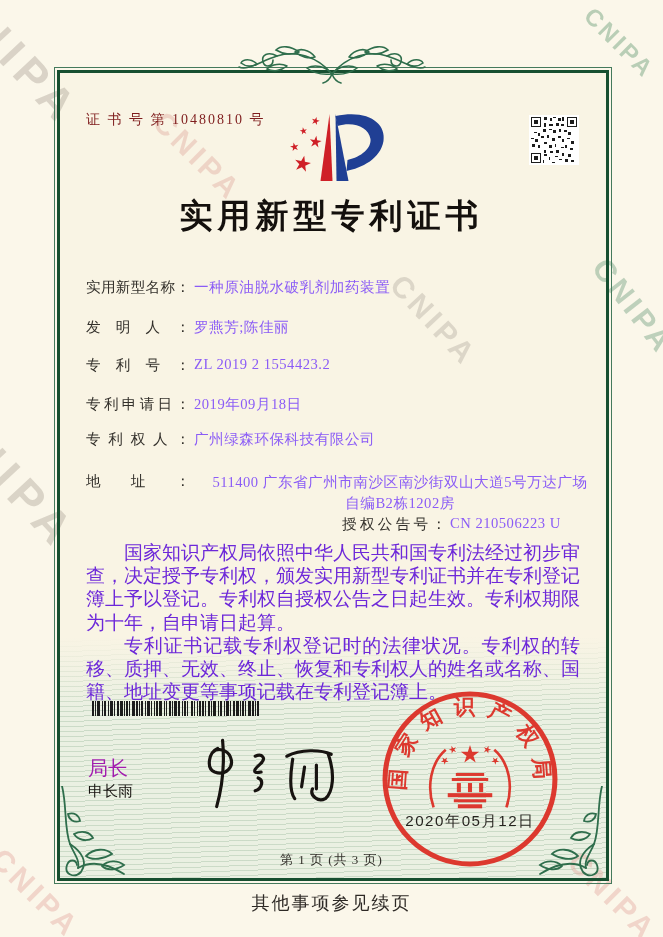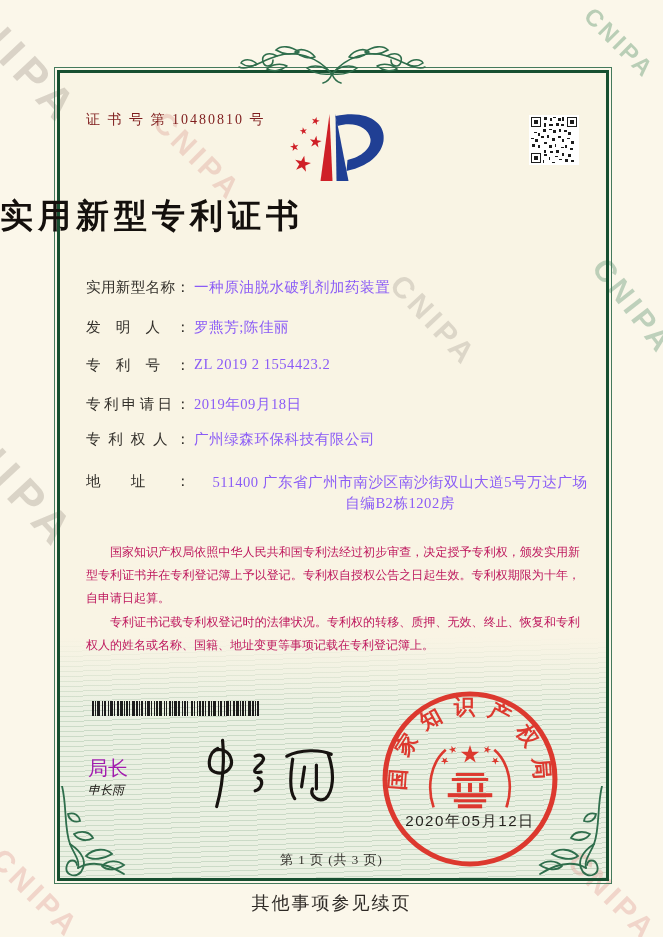--- a/index.html
+++ b/index.html
@@ -28,38 +28,38 @@
       repeating-linear-gradient(178deg,rgba(110,155,118,.25) 0 1px,rgba(110,155,118,0) 1px 5px);
   }
   .cert-frame{position:absolute;left:54px;top:67px;width:552px;height:811px;
     border:1px solid #447a5c;padding:2px;z-index:3;box-sizing:content-box;pointer-events:none;}
   .cert-frame-inner{width:100%;height:100%;border:3px solid #174f30;box-sizing:border-box;}
   .content{position:absolute;z-index:4;}
   
   .cert-no{left:86px;top:111px;font-size:14px;letter-spacing:2px;color:#7f1d1d;}
   .logo{left:268px;top:101px;}
   .qr{left:529px;top:113px;}
-  .title{left:0;right:0;top:194px;font-size:33px;font-weight:bold;
+  .title{left:0;right:0;top:194px;text-align:center;font-size:33px;font-weight:bold;
          letter-spacing:5px;color:#14100d;}
   
   .row{position:absolute;left:86px;font-size:14.6px;z-index:4;color:#2e2a26;}
   .lbl{display:inline-block;width:104px;text-align:justify;text-align-last:justify;
        vertical-align:top;color:#33302b;}
   .val{margin-left:4px;letter-spacing:.5px;color:#8b5cf6;text-align:center;}
   .val-wrap{display:inline-block;width:384px;vertical-align:top;line-height:21px;margin-left:18px;}
   
   .body-text{left:86px;top:541px;width:494px;}
   .body-text p{margin:0;text-indent:2em;text-align:justify;line-height:23.2px;
-               font-size:12px;color:#be185d;}
+               font-size:19px;color:#6d28d9;}
   
   .barcode{left:92px;top:701px;}
   .director-title{left:88px;top:755px;font-family:Liberation Serif, serif;
                   font-size:20px;color:#a21caf;}
   .director-name{left:88px;top:782px;font-family:"Liberation Sans","DejaVu Sans",sans-serif;
-                 font-size:12px;color:#14100d;font-style:italic;}
+                 font-size:15px;color:#14100d;}
   .signature{left:190px;top:733px;}
   .seal{left:381px;top:690px;}
   .page-info{left:0;right:0;top:851px;text-align:center;font-size:13px;letter-spacing:1px;color:#33302b;}
   .note{left:0;right:0;top:891px;text-align:center;font-size:18px;letter-spacing:2px;color:#2e2a26;}
   .flourish{position:absolute;z-index:4;}
   .flourish-left{left:58px;top:786px;}
   .flourish-right{left:528px;top:786px;transform:scaleX(-1);}
   .ornament{position:absolute;left:237px;top:44px;z-index:4;}
 </style>
 </head>
@@ -216,20 +216,23 @@
   </div>
   <div class="row" style="top:395px">
     <span class="lbl">专利申请日：</span><span class="val">2019年09月18日</span>
   </div>
   <div class="row" style="top:430px">
     <span class="lbl">专利权人：</span><span class="val">广州绿森环保科技有限公司</span>
   </div>
   <div class="row" style="top:472px">
     <span class="lbl">地址：</span><span class="val val-wrap">511400 广东省广州市南沙区南沙街双山大道5号万达广场自编B2栋1202房</span>
   </div>
+  <div class="row" style="left:342px;top:515px">
+    <span class="lbl">授权公告号：</span><span class="val">CN 210506223 U</span>
+  </div>
 
   <div class="content body-text">
     <p>国家知识产权局依照中华人民共和国专利法经过初步审查，决定授予专利权，颁发实用新型专利证书并在专利登记簿上予以登记。专利权自授权公告之日起生效。专利权期限为十年，自申请日起算。</p>
     <p>专利证书记载专利权登记时的法律状况。专利权的转移、质押、无效、终止、恢复和专利权人的姓名或名称、国籍、地址变更等事项记载在专利登记簿上。</p>
   </div>
 
   <svg class="content barcode" width="168" height="15" viewBox="0 0 168 15">
     <line x1="0" y1="7.5" x2="168" y2="7.5" stroke="#1c1c1c" stroke-width="15" stroke-dasharray="2,1,1,1,3,2,1,1,2,2,1,1,3,1,1,2,2,1,3,1,1,1,2,1,1,2,3,1,2,1,1,1,2,2,1,1,3,1,1,2,1,1,2,1,3,2,1,1,1,2,2,1,1,1,3,1,2,2,1,1,2,1,1,3,2,1,1,2,1,1,2,1,2,1,1,2"></line>
   </svg>
 

